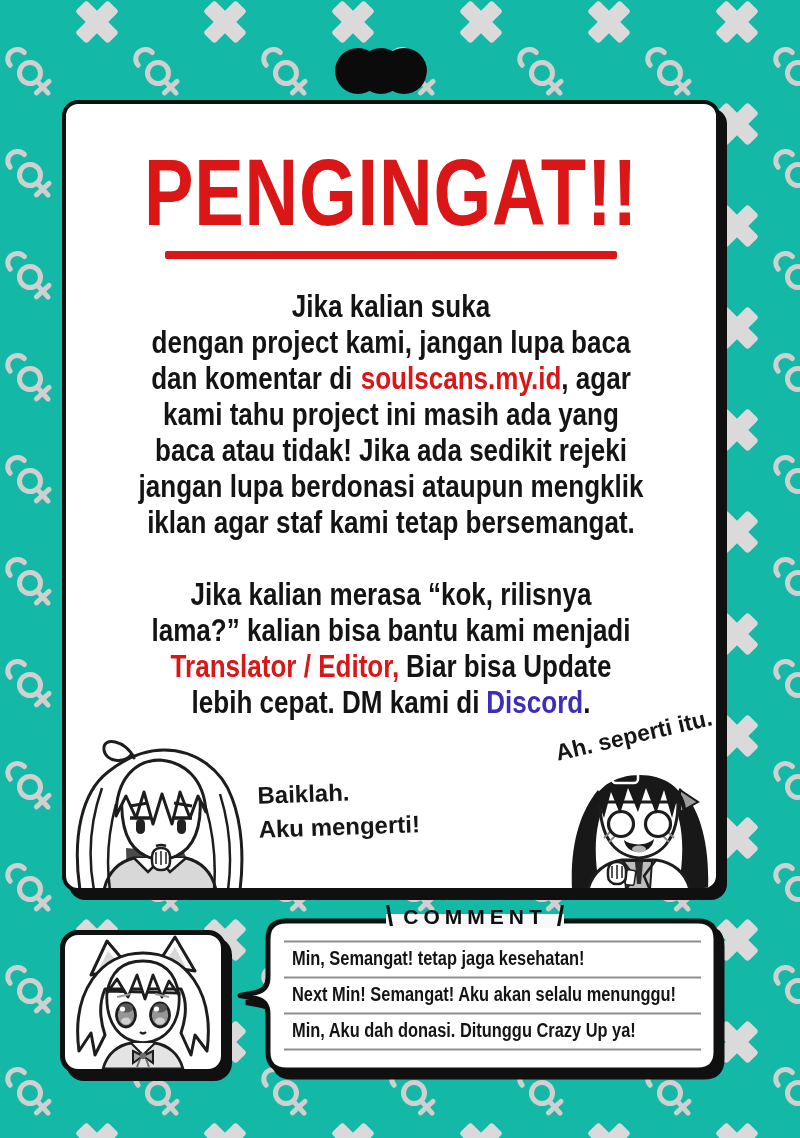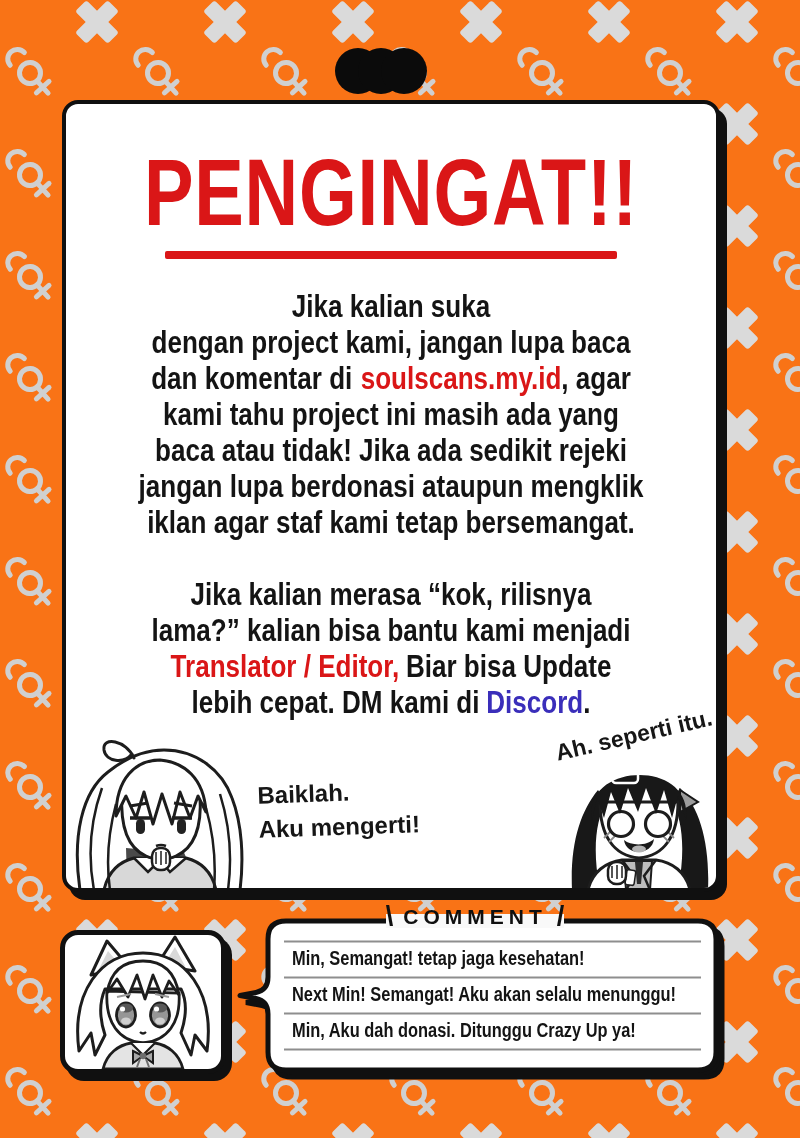--- a/index.html
+++ b/index.html
@@ -1,16 +1,16 @@
 <!DOCTYPE html>
 <html style="--red: #da1617; --blue: #3a2eba;"><head>
 <meta charset="utf-8">
 <style>
   html,body{margin:0;padding:0;background:#e8e8e8;}
-  #page{position:relative;width:800px;height:1138px;background:#f97316;overflow:hidden;
+  #page{position:relative;width:800px;height:1138px;background:#14b8a6;overflow:hidden;
         font-family:"Liberation Sans",sans-serif;color:#141414;}
   #bg-pattern{position:absolute;left:0;top:0;z-index:0;}
   .dots{position:absolute;left:334px;top:46px;z-index:2;}
   
   .card{position:absolute;left:62px;top:100px;width:650px;height:784px;background:#fff;
         border:4px solid #101010;border-radius:16px;box-shadow:7px 8px 0 0 #101010;
         overflow:hidden;z-index:2;}
   .title{margin:44px 0 0 0;text-align:center;font-weight:bold;font-size:94px;line-height:0.95;
          color:var(--red);letter-spacing:1px;transform:scaleX(0.79);white-space:nowrap;}
   .title-underline{width:452px;height:8px;background:var(--red);margin:14px auto 0;border-radius:2px;}

